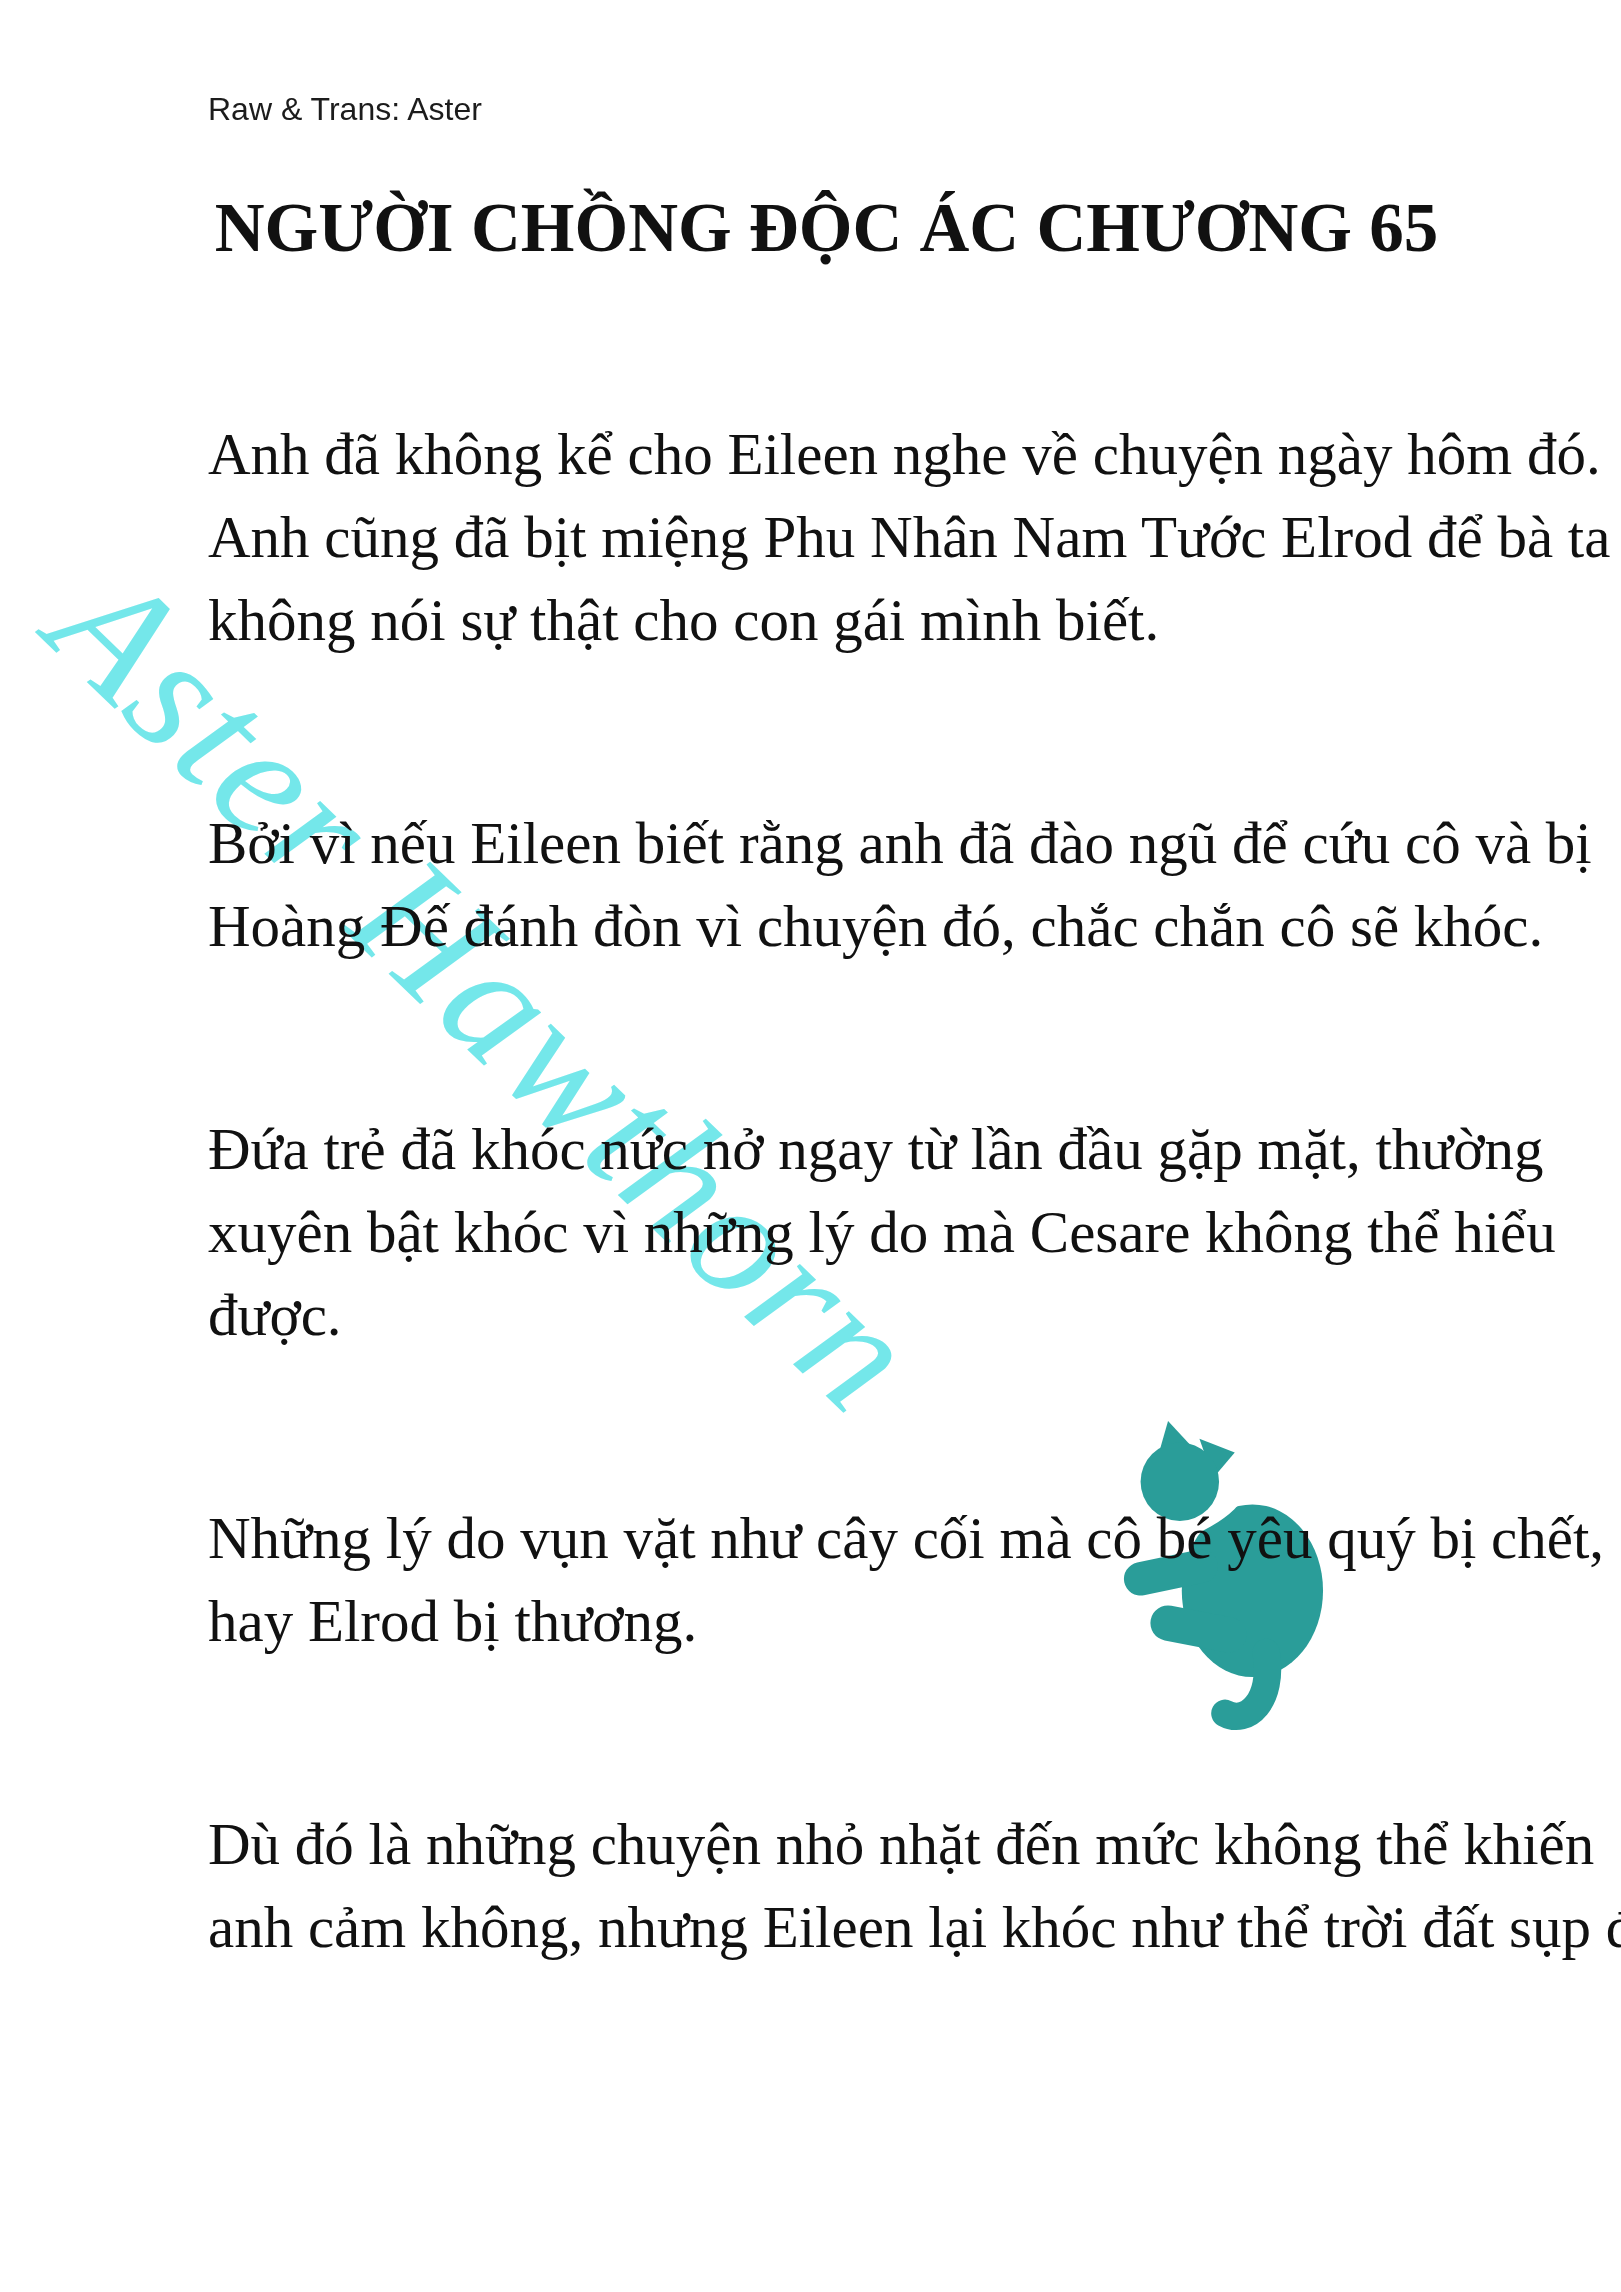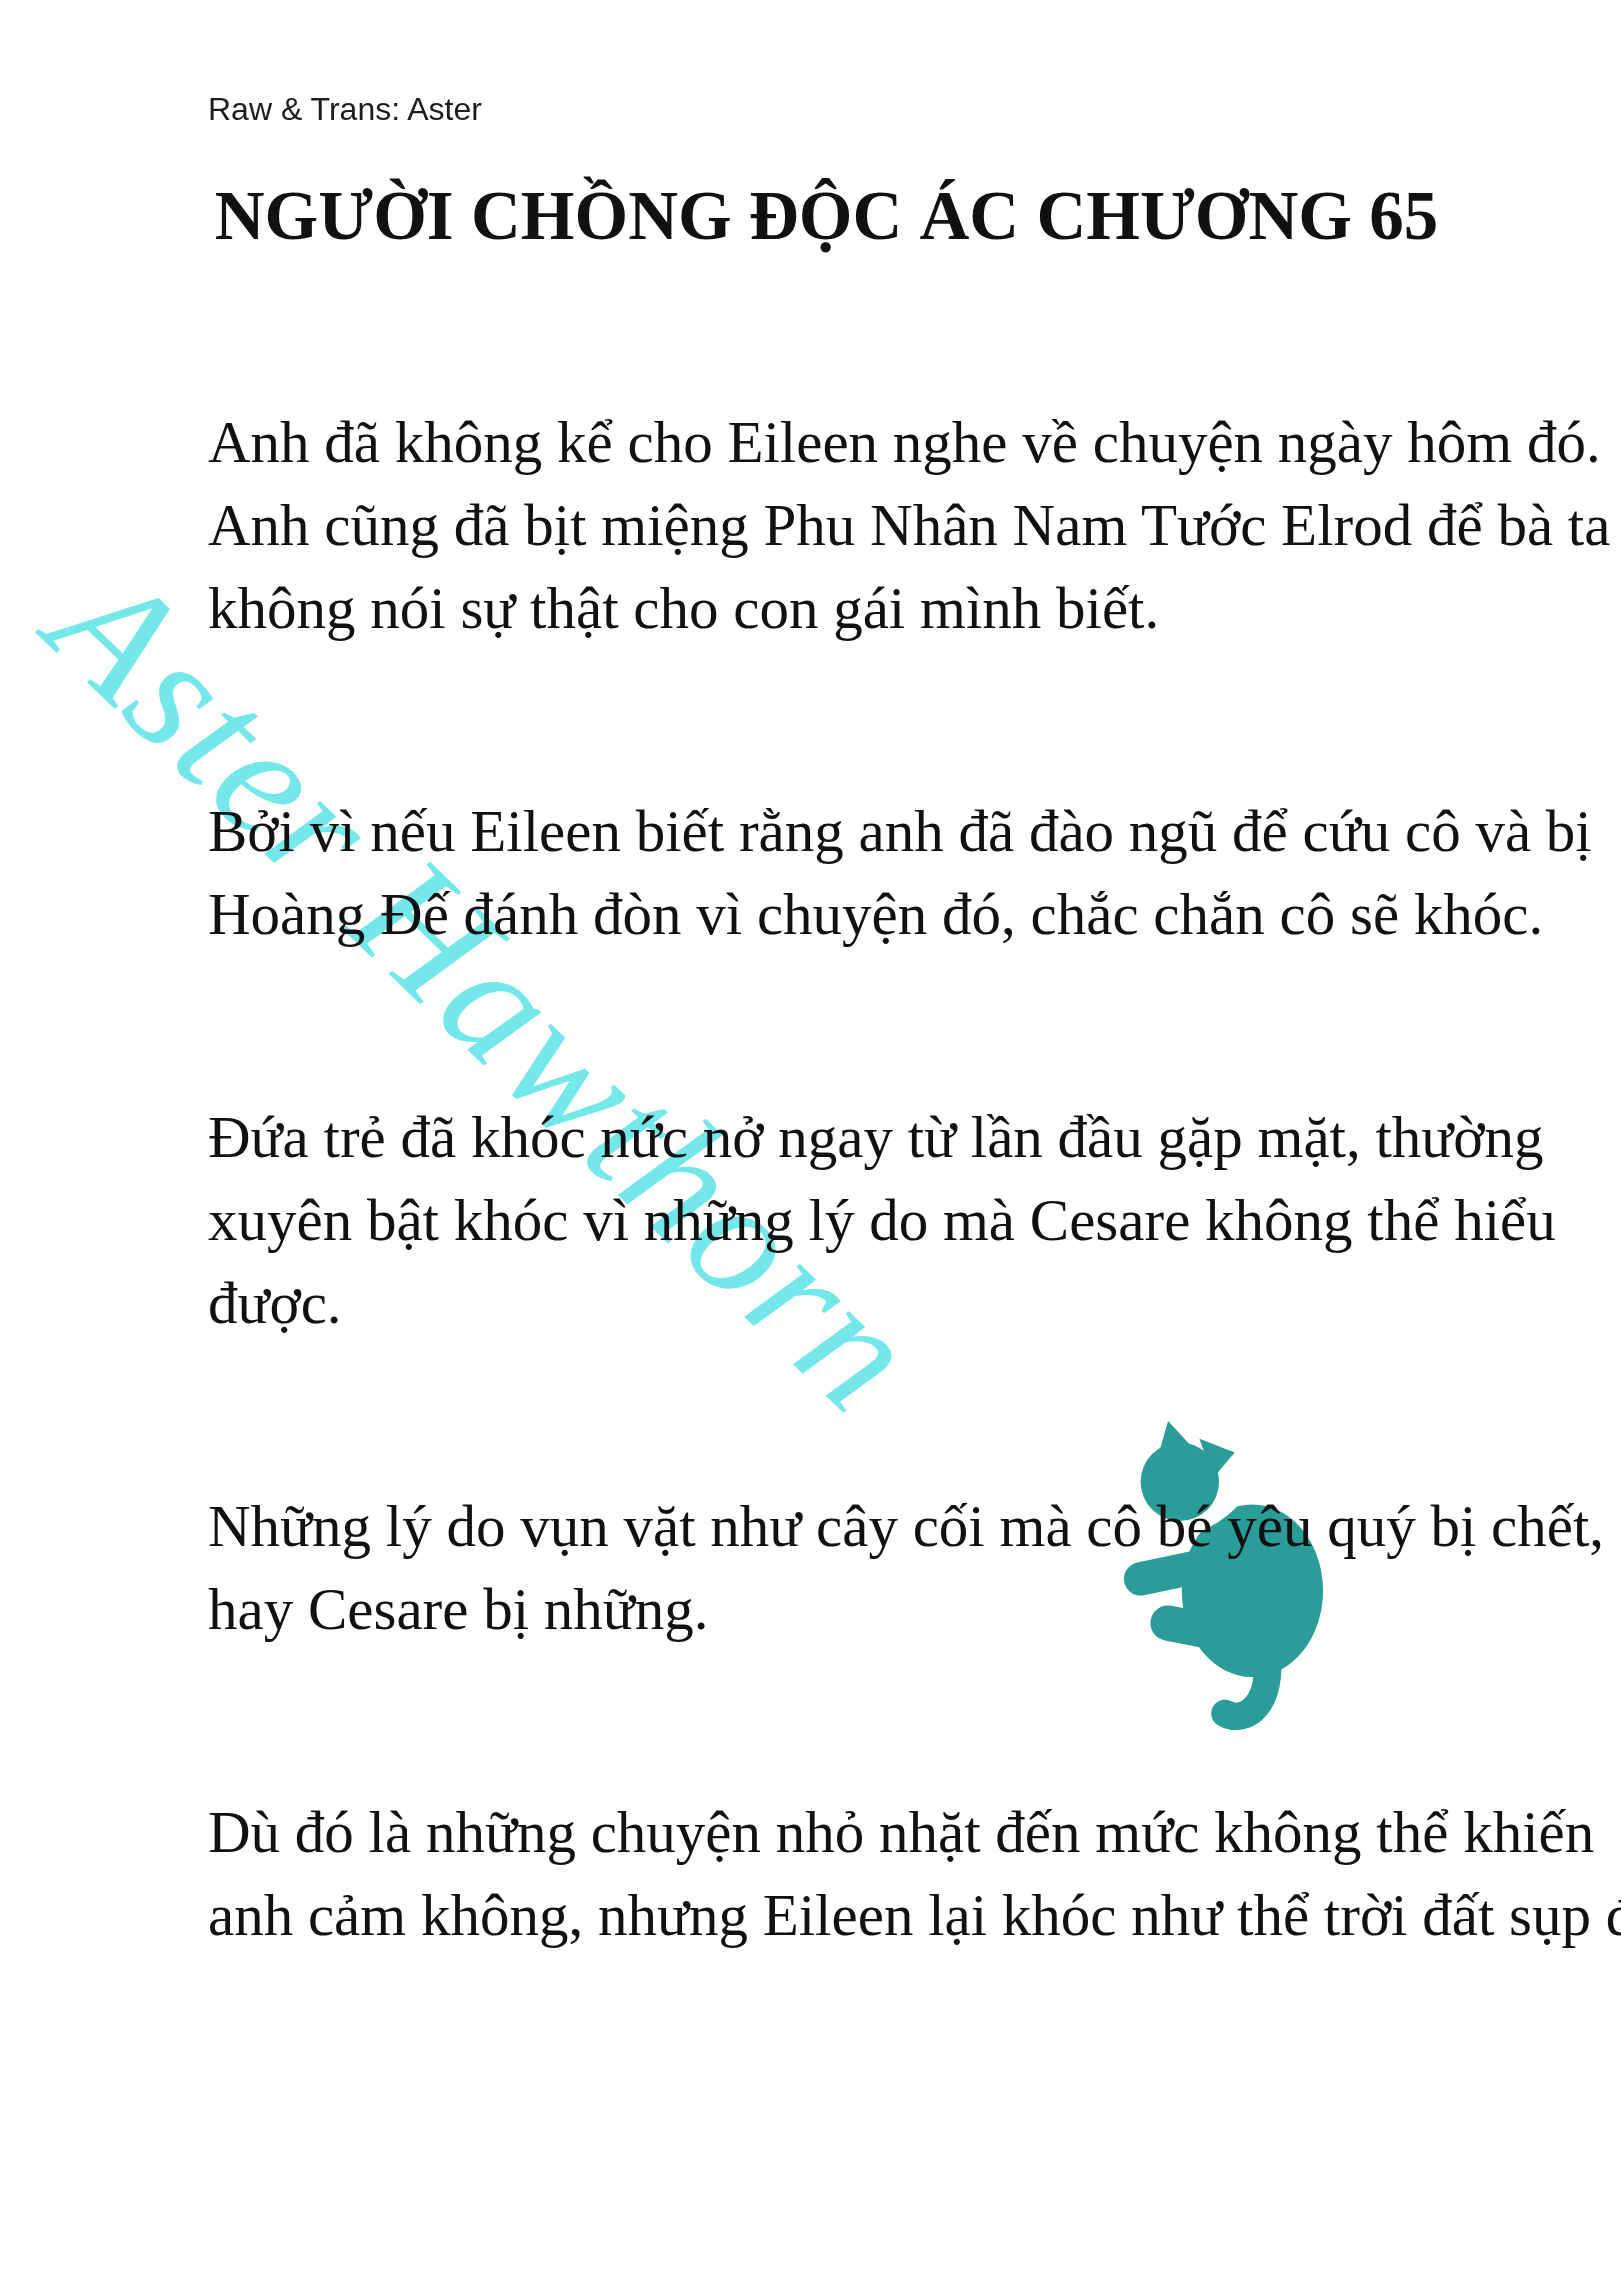--- a/index.html
+++ b/index.html
@@ -21,21 +21,21 @@
     z-index: 2;
   }
   .credit {
     margin-top: 90px;
     font-family: "Liberation Sans", sans-serif;
     font-size: 32px;
     line-height: 39px;
     color: #1c1c1c;
   }
   .title {
-    margin-top: 45px;
+    margin-top: 57px;
     font-size: 69px;
     line-height: 84px;
     font-weight: bold;
     text-align: center;
     letter-spacing: 0px;
     white-space: nowrap;
   }
   .paragraphs p {
     margin: 0 0 140px 0;
     font-size: 59px;
@@ -99,19 +99,19 @@
     <div class="paragraphs">
       <p>Anh đã không kể cho Eileen nghe về chuyện ngày hôm đó.
 Anh cũng đã bịt miệng Phu Nhân Nam Tước Elrod để bà ta
 không nói sự thật cho con gái mình biết.</p>
       <p>Bởi vì nếu Eileen biết rằng anh đã đào ngũ để cứu cô và bị
 Hoàng Đế đánh đòn vì chuyện đó, chắc chắn cô sẽ khóc.</p>
       <p>Đứa trẻ đã khóc nức nở ngay từ lần đầu gặp mặt, thường
 xuyên bật khóc vì những lý do mà Cesare không thể hiểu
 được.</p>
       <p>Những lý do vụn vặt như cây cối mà cô bé yêu quý bị chết,
-hay Cesare bị những.</p>
+hay Elrod bị thương.</p>
       <p>Dù đó là những chuyện nhỏ nhặt đến mức không thể khiến
 anh cảm không, nhưng Eileen lại khóc như thể trời đất sụp đổ.</p>
     </div>
   </div>
 </div>
 
 
 </body></html>

